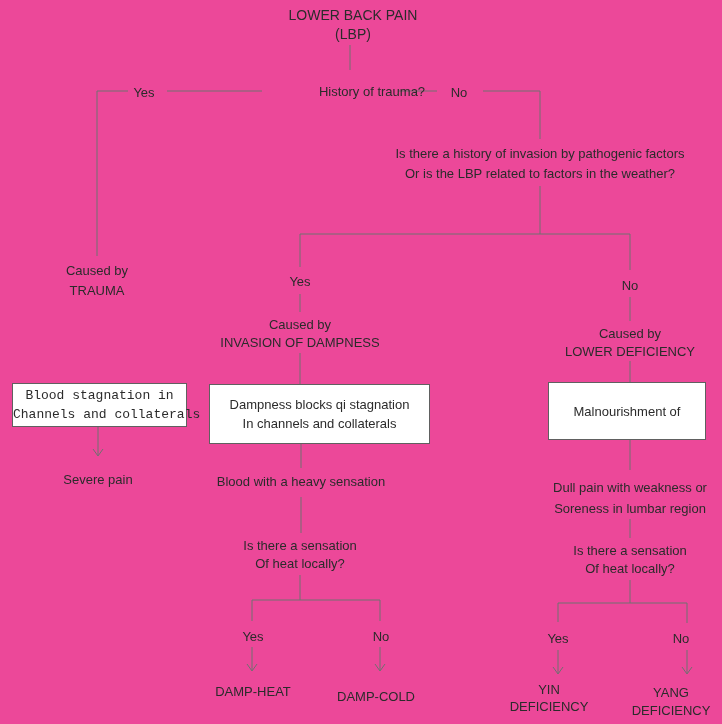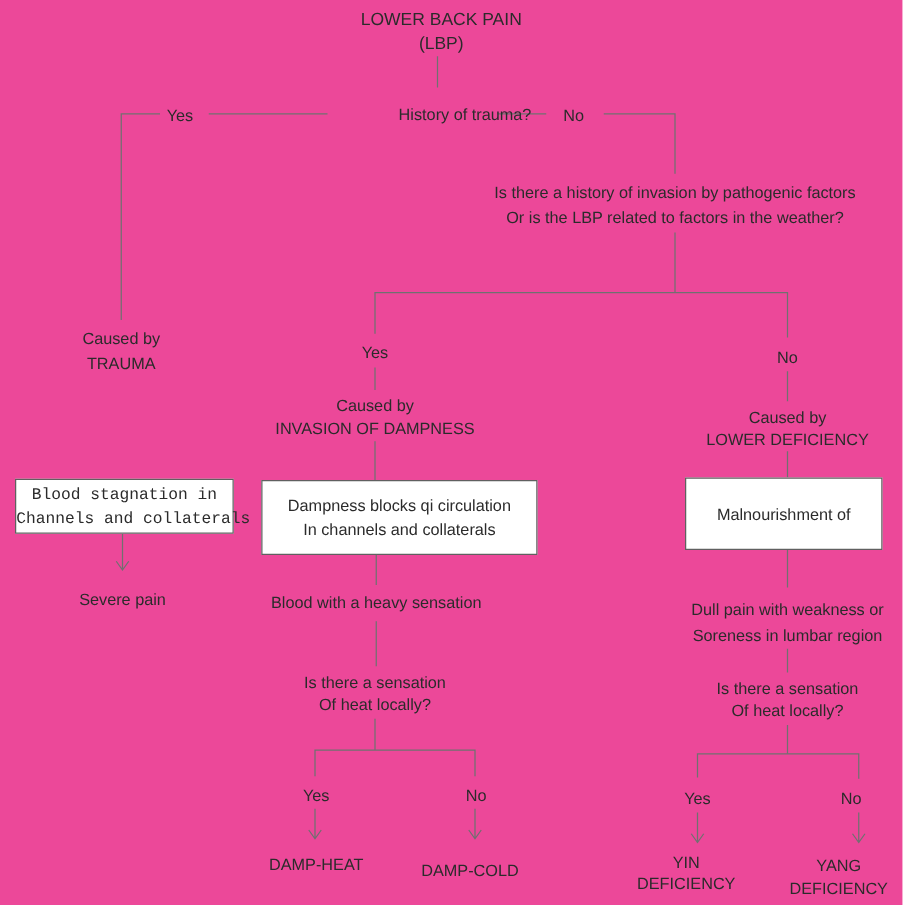--- a/index.html
+++ b/index.html
@@ -105,21 +105,21 @@
     <div>Caused by</div>
     <div>LOWER DEFICIENCY</div>
   </div>
 
   <div class="box" style="left:12px; top:383px; width:173px; height:42px;font-family:Liberation Mono, monospace;">
     <div>Blood stagnation in</div>
     <div>Channels and collaterals</div>
   </div>
 
   <div class="box" style="left:209px; top:384px; width:219px; height:58px;">
-    <div>Dampness blocks qi circulation</div>
+    <div>Dampness blocks qi stagnation</div>
     <div>In channels and collaterals</div>
   </div>
 
   <div class="box" style="left:548px; top:382px; width:156px; height:56px;">
     <div>Malnourishment of</div>
   </div>
 
   <div class="node" style="left:98px; top:470px;">Severe pain</div>
   <div class="node" style="left:301px; top:472px;">Blood with a heavy sensation</div>
 

